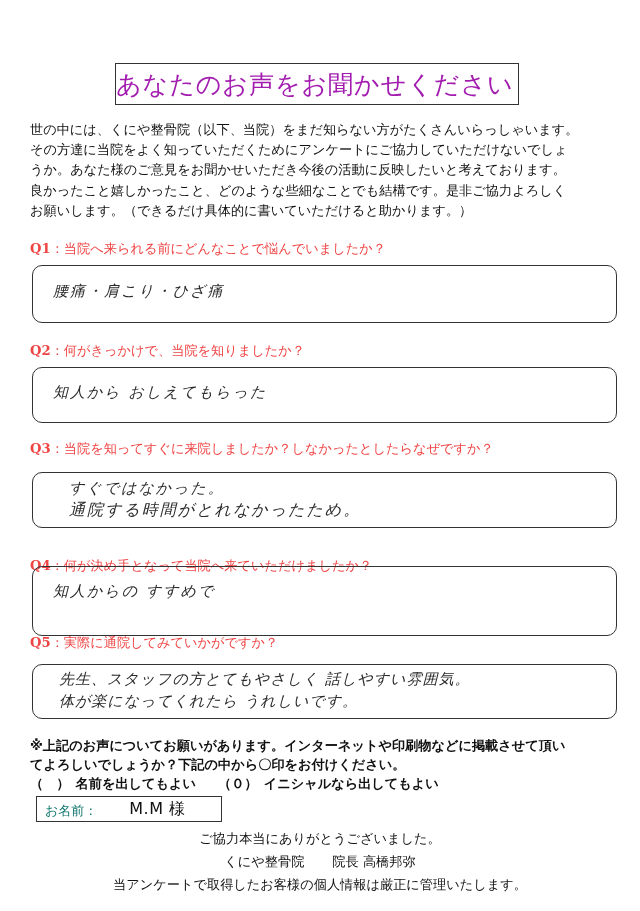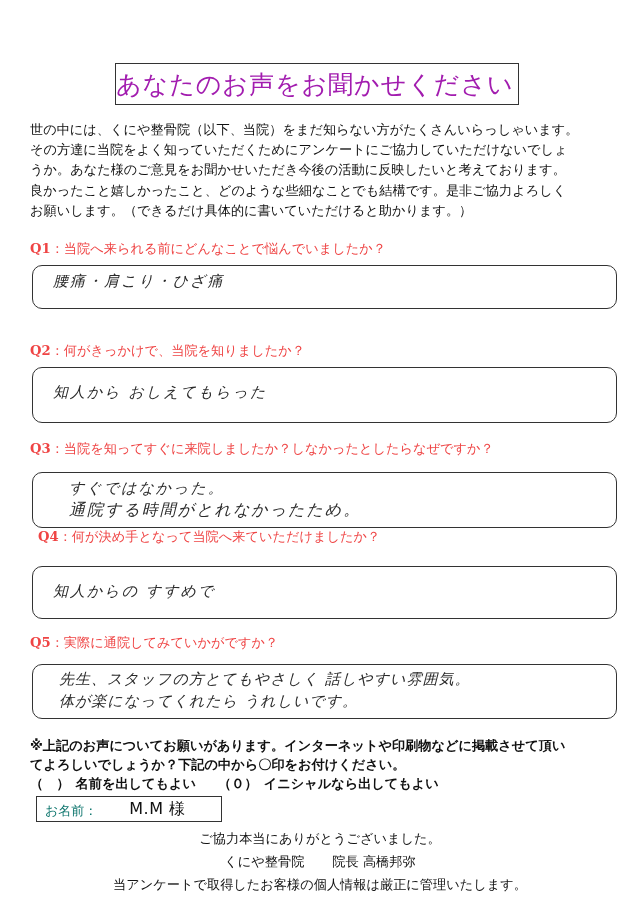--- a/index.html
+++ b/index.html
@@ -69,43 +69,43 @@
   <div>世の中には、くにや整骨院（以下、当院）をまだ知らない方がたくさんいらっしゃいます。</div>
   <div>その方達に当院をよく知っていただくためにアンケートにご協力していただけないでしょ</div>
   <div>うか。あなた様のご意見をお聞かせいただき今後の活動に反映したいと考えております。</div>
   <div>良かったこと嬉しかったこと、どのような些細なことでも結構です。是非ご協力よろしく</div>
   <div>お願いします。（できるだけ具体的に書いていただけると助かります。）</div>
 </div>
 
 <div class="q-label" style="top:240px;">
   <span class="qn">Q1</span><span>：当院へ来られる前にどんなことで悩んでいましたか？</span>
 </div>
-<div class="answer-box" style="top:265px;height:44px;padding-top:6px;font-family:Liberation Mono, monospace;">
+<div class="answer-box" style="top:265px;height:58px;padding-top:14px;">
   <div class="line">腰痛・肩こり・ひざ痛</div>
 </div>
 
 <div class="q-label" style="top:342px;">
   <span class="qn">Q2</span><span>：何がきっかけで、当院を知りましたか？</span>
 </div>
 <div class="answer-box" style="top:367px;height:56px;padding-top:13px;">
   <div class="line">知人から おしえてもらった</div>
 </div>
 
 <div class="q-label" style="top:440px;">
   <span class="qn">Q3</span><span>：当院を知ってすぐに来院しましたか？しなかったとしたらなぜですか？</span>
 </div>
 <div class="answer-box" style="top:472px;height:56px;padding-top:4px;padding-left:36px;">
   <div class="line">すぐではなかった。</div>
   <div class="line" style="font-size:16px;">通院する時間がとれなかったため。</div>
 </div>
 
-<div class="q-label" style="top:528px;margin-left:8px;">
+<div class="q-label" style="top:557px;">
   <span class="qn">Q4</span><span>：何が決め手となって当院へ来ていただけましたか？</span>
 </div>
-<div class="answer-box" style="top:566px;height:53px;padding-top:13px;">
+<div class="answer-box" style="top:566px;height:70px;padding-top:13px;">
   <div class="line">知人からの すすめで</div>
 </div>
 
 <div class="q-label" style="top:634px;">
   <span class="qn">Q5</span><span>：実際に通院してみていかがですか？</span>
 </div>
 <div class="answer-box" style="top:664px;height:55px;padding-top:3px;padding-left:26px;letter-spacing:1px;">
   <div class="line">先生、スタッフの方とてもやさしく 話しやすい雰囲気。</div>
   <div class="line">体が楽になってくれたら うれしいです。</div>
 </div>

